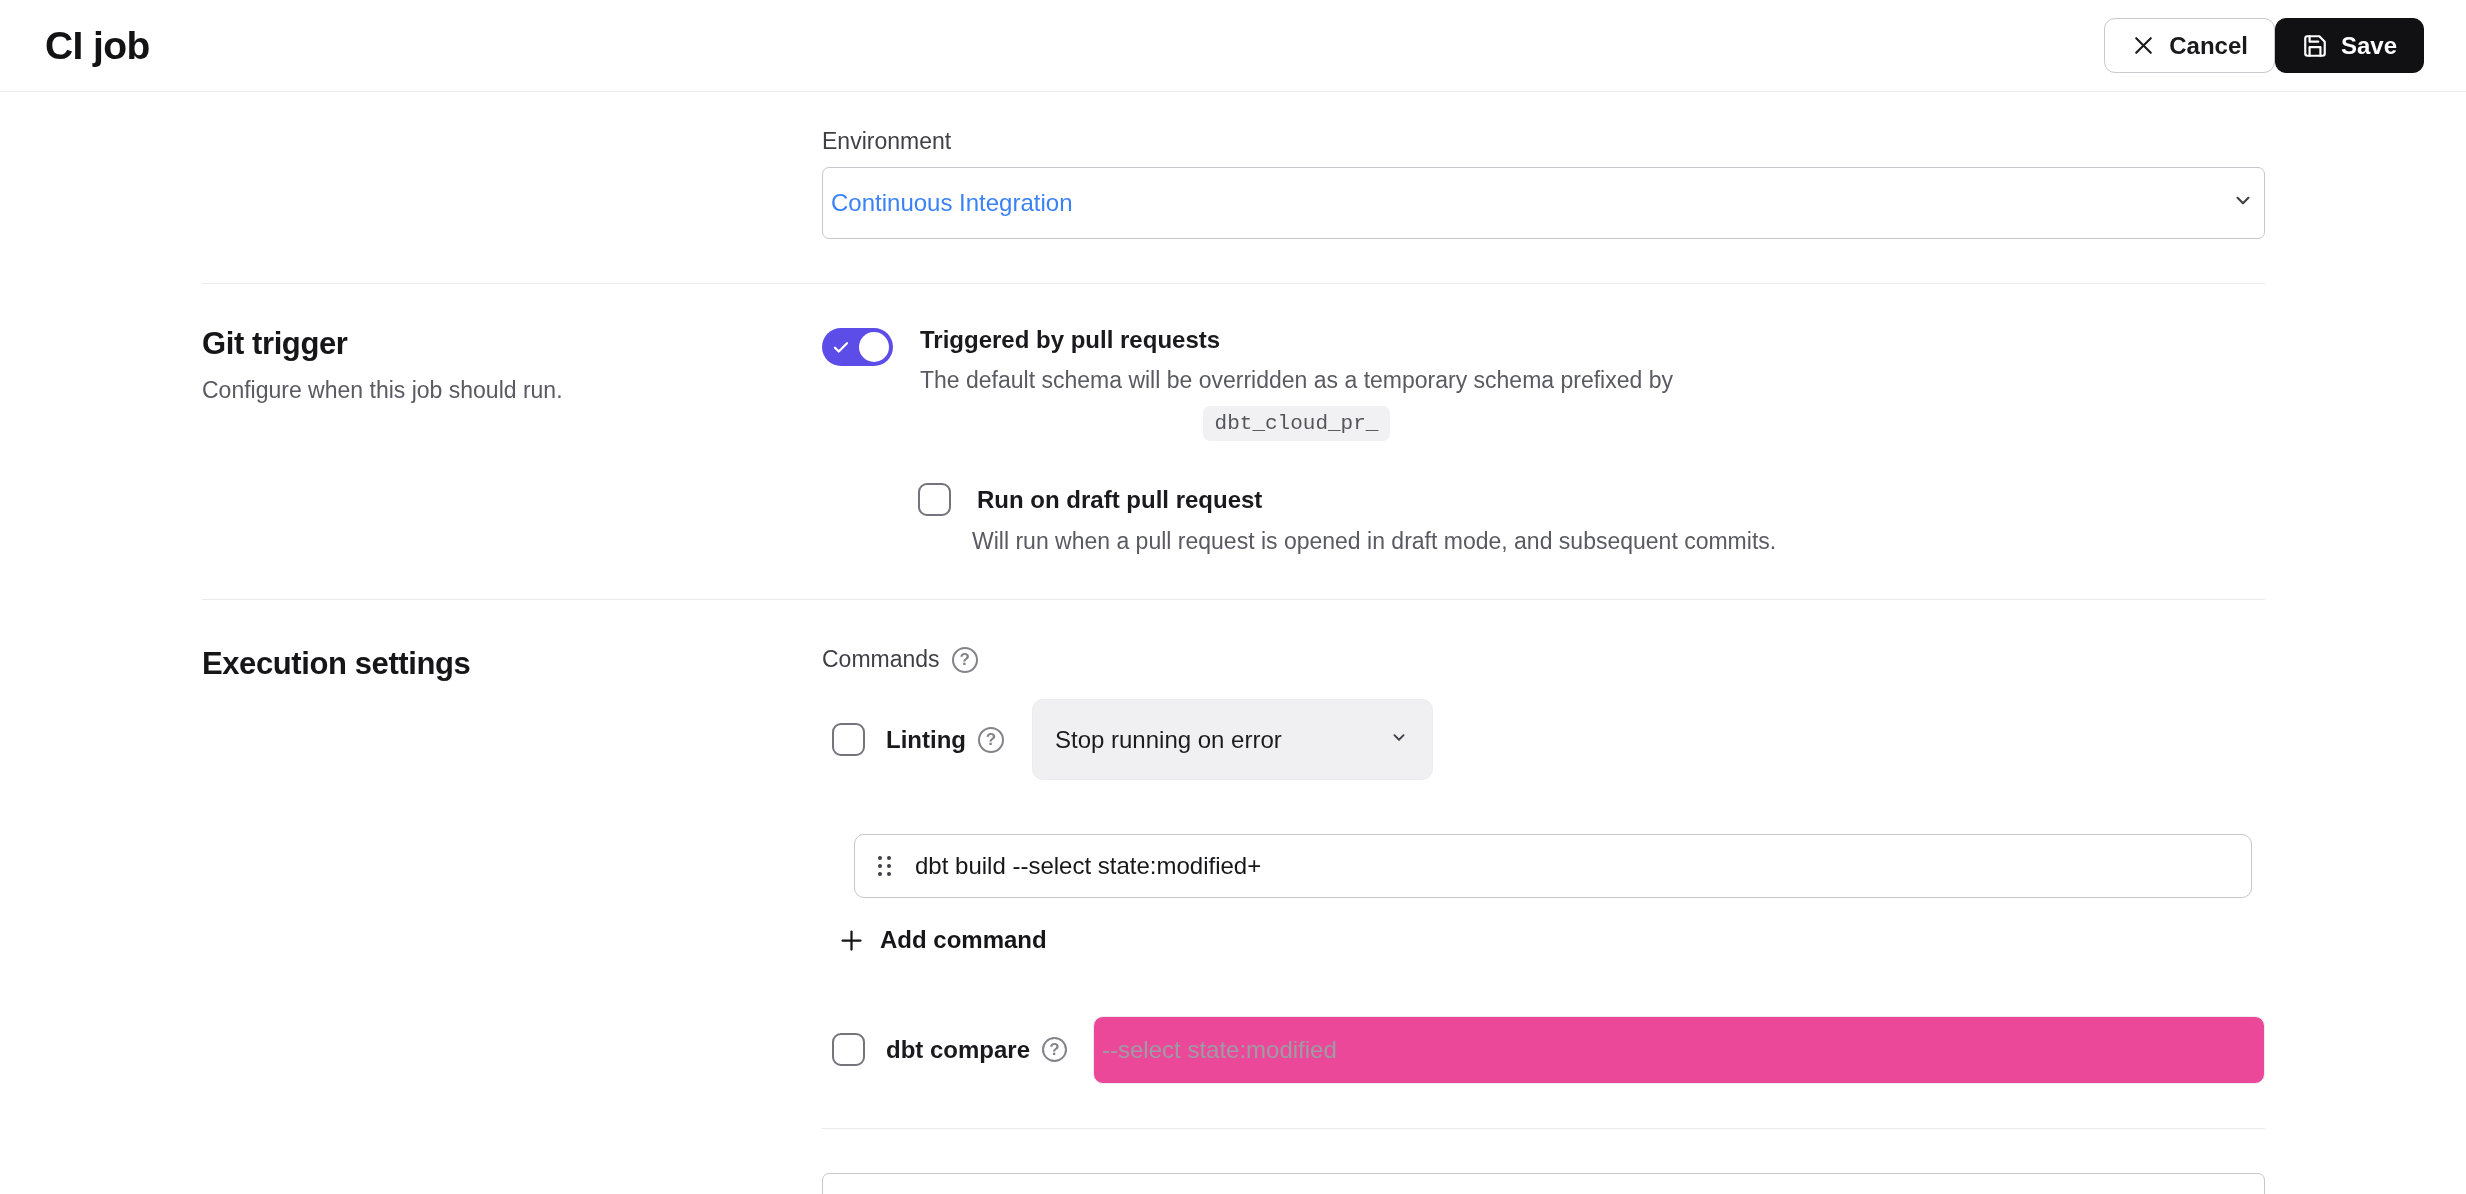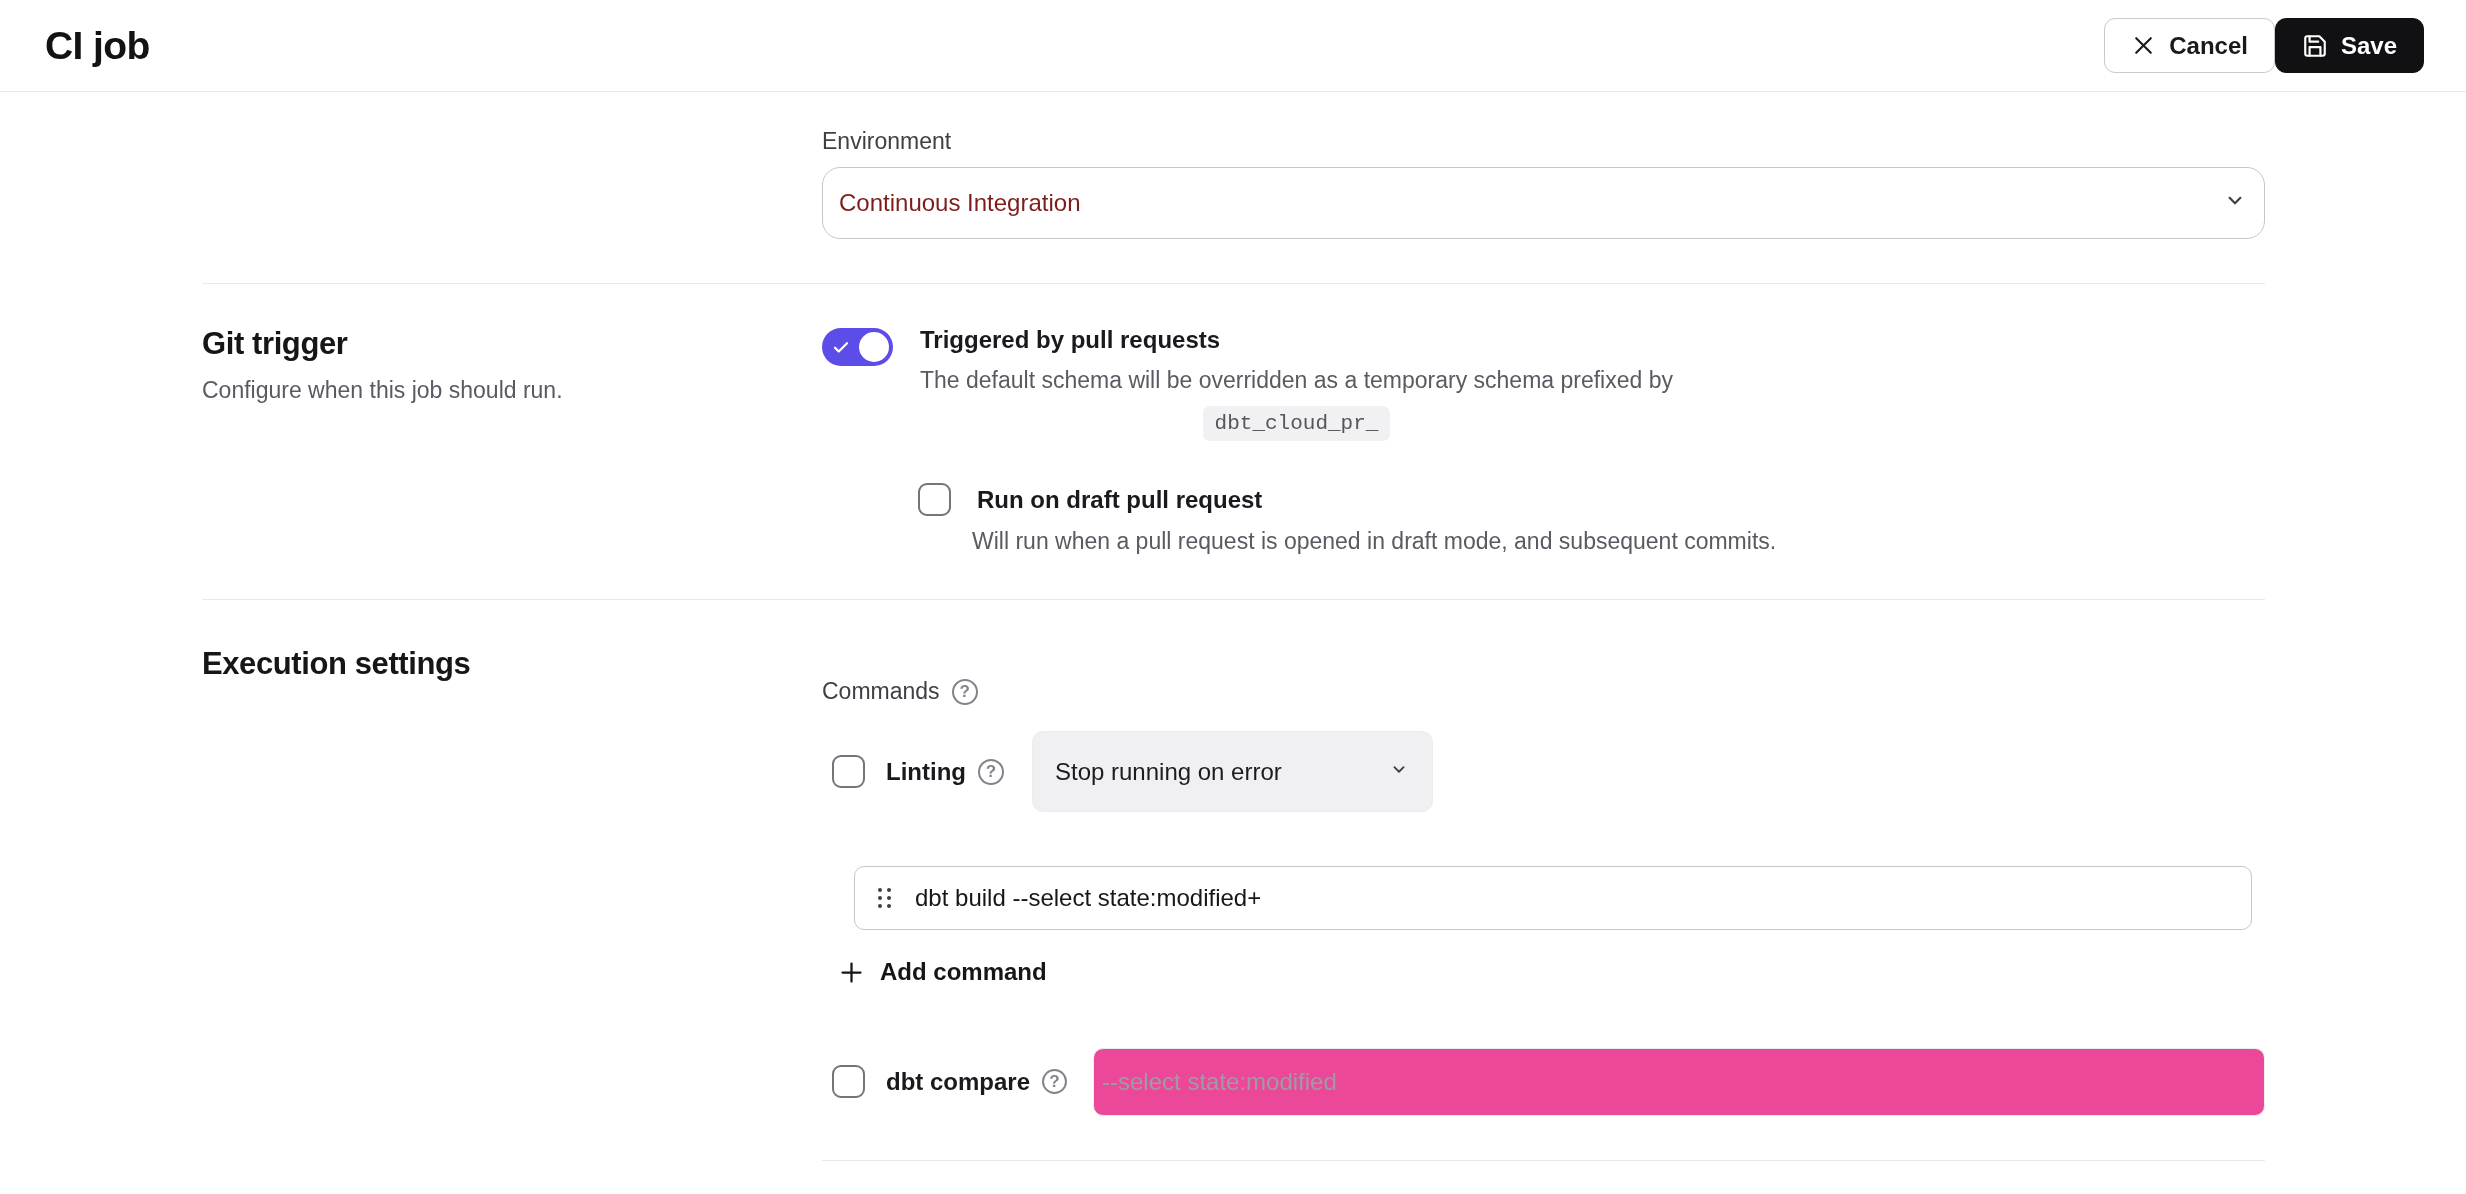--- a/index.html
+++ b/index.html
@@ -33,23 +33,23 @@
   .row { display: grid; grid-template-columns: 620px 1fr; }
   .divider { border: none; border-top: 1px solid #e9e9ec; }
 
   .section-heading { font-size: 31px; font-weight: 700; letter-spacing: -0.4px; color: #161619; }
   .section-subheading { margin-top: 15px; font-size: 23px; color: #5a5a62; }
 
   .field-label { font-size: 23px; color: #3f3f46; font-weight: 400; }
 
   .select {
     margin-top: 12px; height: 72px; width: 100%;
-    border: 1px solid #c6c6cc; border-radius: 18px; background: #fff;
+    border: 1px solid #c6c6cc; border-radius: 7px; background: #fff;
     display: flex; align-items: center; justify-content: space-between;
-    padding: 0 16px; font-size: 24px; color: #7f1d1d; cursor: pointer;
+    padding: 0 8px; font-size: 24px; color: #3b82f6; cursor: pointer;
   }
 
   .chev { flex: 0 0 auto; }
 
   
   .toggle-row { display: flex; align-items: flex-start; }
   .toggle {
     flex: 0 0 auto; width: 71px; height: 38px; border-radius: 19px;
     background: var(--accent-purple, #5d4de8); position: relative; cursor: pointer; margin-top: 2px;
   }
@@ -69,21 +69,21 @@
 
   .checkbox {
     flex: 0 0 auto; width: 33px; height: 33px; border: 2px solid #74747c;
     border-radius: 9px; background: #ffffff; cursor: pointer;
   }
   .check-row { display: flex; align-items: center; gap: 26px; }
   .draft-block { margin-top: 42px; margin-left: 96px; }
   .draft-desc { margin-top: 12px; margin-left: 54px; font-size: 23px; color: #5a5a62; }
 
   
-  .label-with-help { display: flex; align-items: center; gap: 12px; margin-top: 32px; }
+  .label-with-help { display: flex; align-items: center; gap: 12px; }
   .help-icon {
     width: 26px; height: 26px; border-radius: 50%;
     border: 2px solid #83838b; color: #83838b;
     display: inline-flex; align-items: center; justify-content: center;
     font-size: 17px; font-weight: 700; flex: 0 0 auto;
   }
   .linting-row { margin-top: 26px; margin-left: 10px; display: flex; align-items: center; }
   .linting-row .control-label { margin-left: 21px; }
   .linting-row .help-icon { margin-left: 12px; }
   .gray-select {

